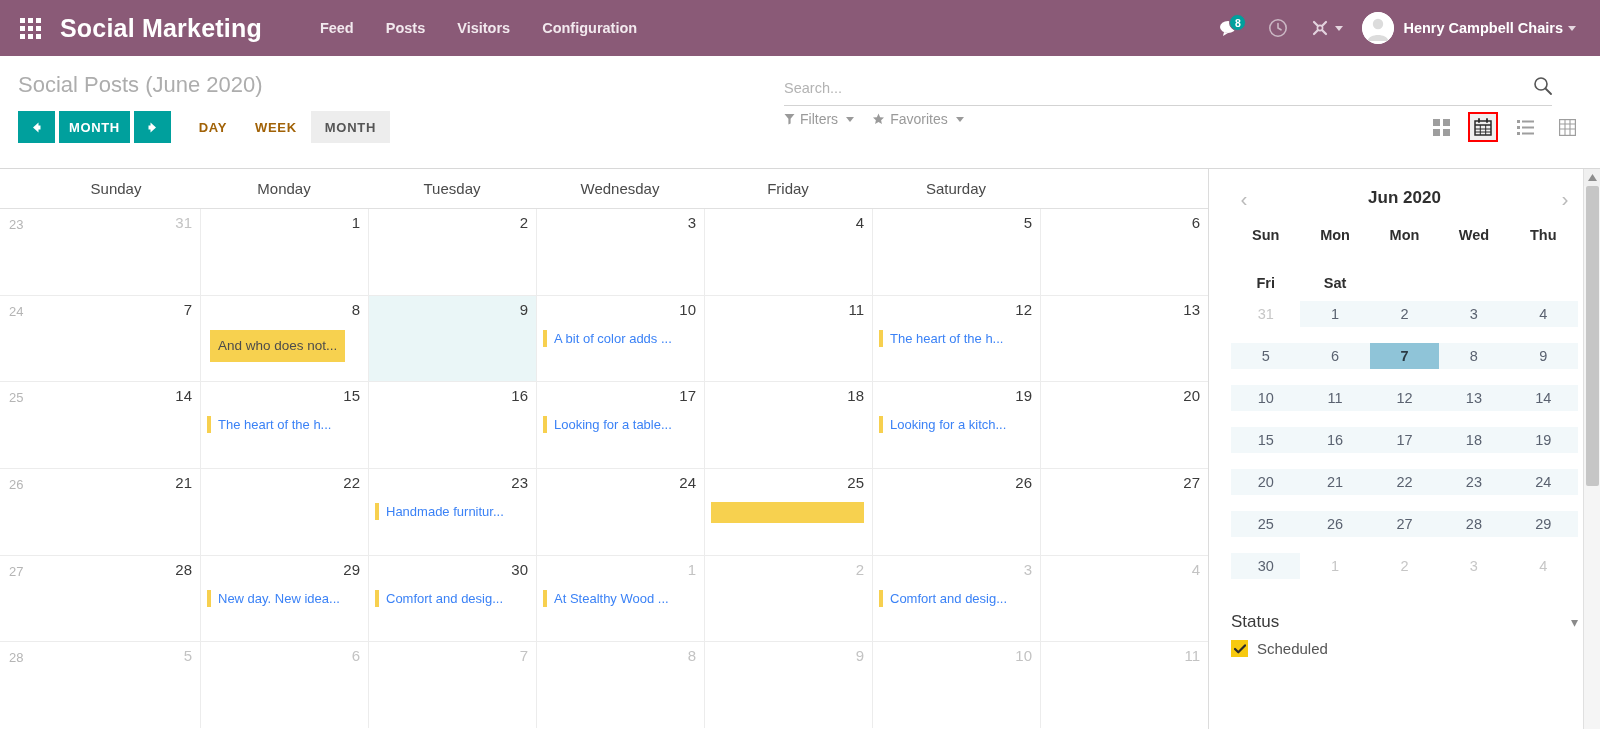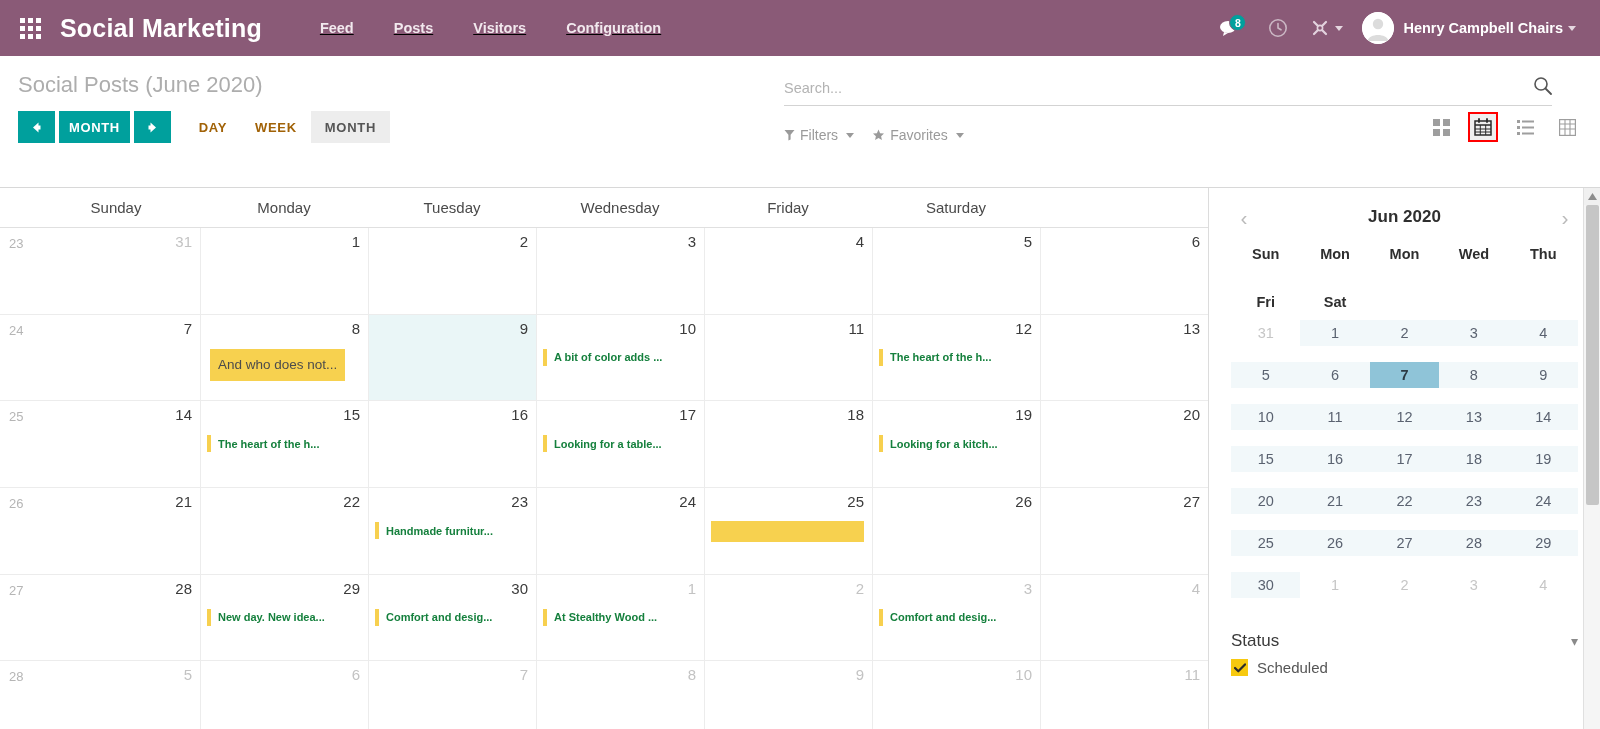--- a/index.html
+++ b/index.html
@@ -23,21 +23,21 @@
   }
   .apps-grid {
     display: grid; grid-template-columns: repeat(3, 5px);
     grid-template-rows: repeat(3, 5px); gap: 3px;
   }
   .apps-grid i { background: #ffffff; display: block; width: 5px; height: 5px; }
   .brand {
     color: #ffffff; font-size: 25px; font-weight: bold;
     letter-spacing: .2px; margin-right: 42px; white-space: nowrap;
   }
-  .nav-links { display: flex; align-items: flex-end; gap: 8px; text-decoration: underline; }
+  .nav-links { display: flex; align-items: flex-end; gap: 0px; }
   .nav-links a {
     color: #f2e9ee; font-size: 14.5px; font-weight: bold;
     text-decoration: none; padding: 18px 16px; white-space: nowrap;
     display: block;
   }
   .nav-right {
     margin-left: auto; display: flex; align-items: center;
     padding-right: 18px; gap: 4px;
   }
   .nav-icon-btn {
@@ -67,21 +67,21 @@
     background: #ffffff; margin-right: 9px;
     display: flex; align-items: center; justify-content: center;
     overflow: hidden; flex: none;
   }
   .avatar svg { display:block; }
   .user-name { color: #ffffff; font-size: 14.5px; font-weight: bold; white-space: nowrap; }
 
   
   .control-panel {
     background: #ffffff; border-bottom: 1px solid #d8d8d8;
-    padding: 0 18px; position: relative; height: 132px;
+    padding: 0 18px; position: relative; height: 113px;
   }
   .cp-row1 { display: flex; align-items: flex-start; padding-top: 14px; }
   .page-title {
     font-size: 22px; color: #adadad; font-weight: normal;
     white-space: nowrap; padding-top: 2px;
   }
   .searchbar {
     position: absolute; left: 784px; top: 20px; width: 768px;
     border-bottom: 1px solid #d3d3d3; padding-bottom: 6px;
     display: flex; align-items: center;
@@ -111,21 +111,21 @@
     background: transparent; border: none;
     height: 32px; padding: 0 14px;
     font-size: 13px; font-weight: bold; letter-spacing: .7px;
     color: #a16207; cursor: pointer;
     font-family: "Liberation Sans", sans-serif;
   }
   .scale-btn.active { background: #ededed; color: #555555; }
 
   .filters-area {
     position: absolute; left: 766px; top: 0;
-    display: flex; align-items: flex-end; gap: 18px; height: 32px;
+    display: flex; align-items: flex-start; gap: 18px; height: 32px;
   }
   .dropdown-toggle {
     display: flex; align-items: center; gap: 5px;
     font-size: 14px; color: #9a9a9a; cursor: pointer; white-space: nowrap;
   }
   .dropdown-toggle .caret {
     width: 0; height: 0; border-left: 4px solid transparent;
     border-right: 4px solid transparent; border-top: 5px solid #9a9a9a;
     margin-left: 3px;
   }
@@ -180,22 +180,22 @@
 
   .event {
     margin-top: 11px; display: flex; align-items: center;
     height: 19px; cursor: pointer; overflow: hidden;
   }
   .event .bar {
     width: 4px; height: 17px; background: #f7d04f;
     flex: none; margin-right: 7px;
   }
   .event .etext {
-    font-size: 11px; color: #15803d;
-    white-space: nowrap; overflow: hidden; text-overflow: clip; font-weight: bold;
+    font-size: 13px; color: #3b82f6;
+    white-space: nowrap; overflow: hidden; text-overflow: clip;
   }
   .drag-block {
     margin-top: 11px; height: 21px; background: #f7d14f;
   }
   
   .overflow-chip {
     position: absolute; left: 9px; top: 34px;
     height: 21px; background: #f7d14f;
     display: flex; align-items: center;
     padding: 16px 8px; white-space: nowrap;

